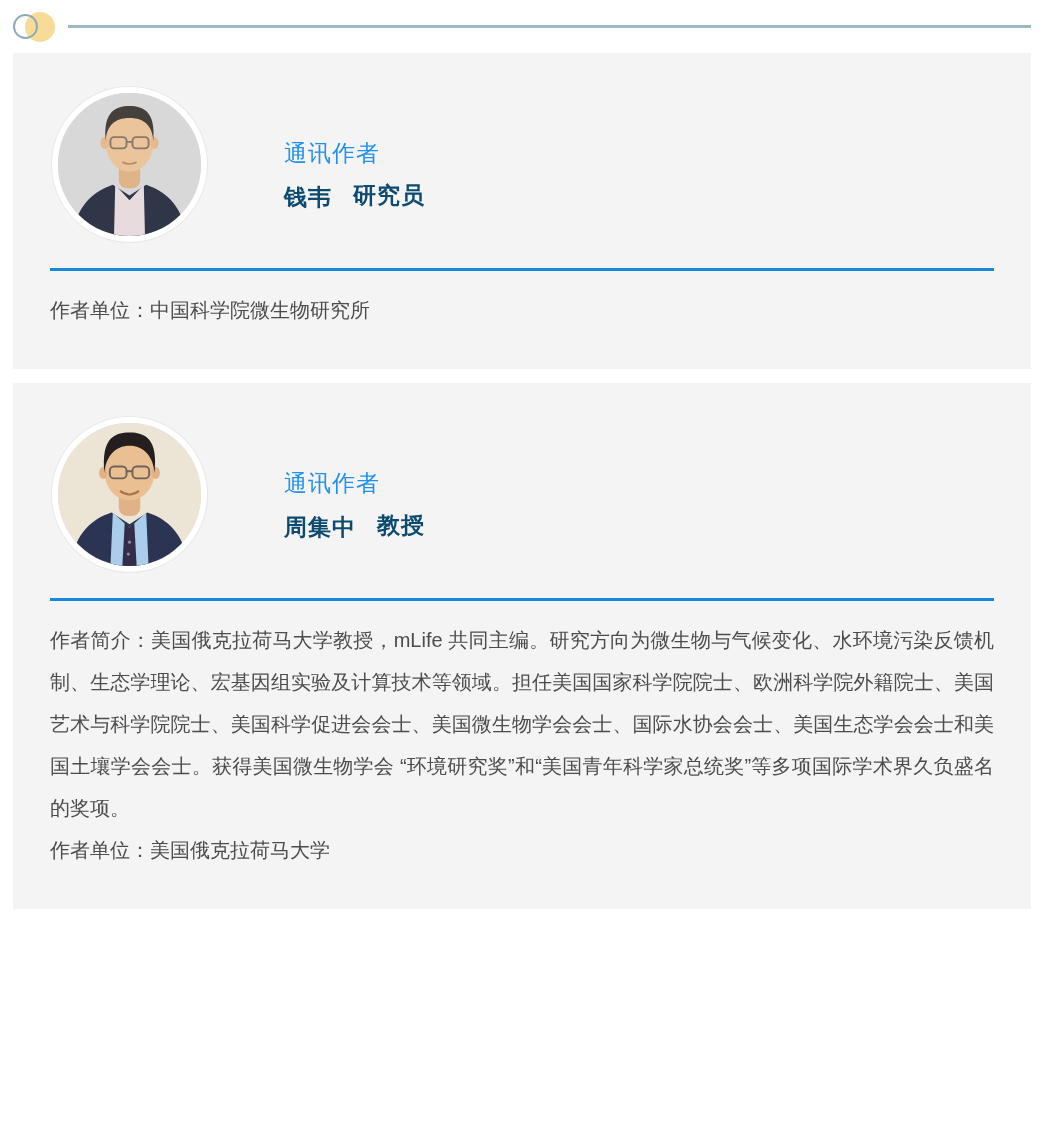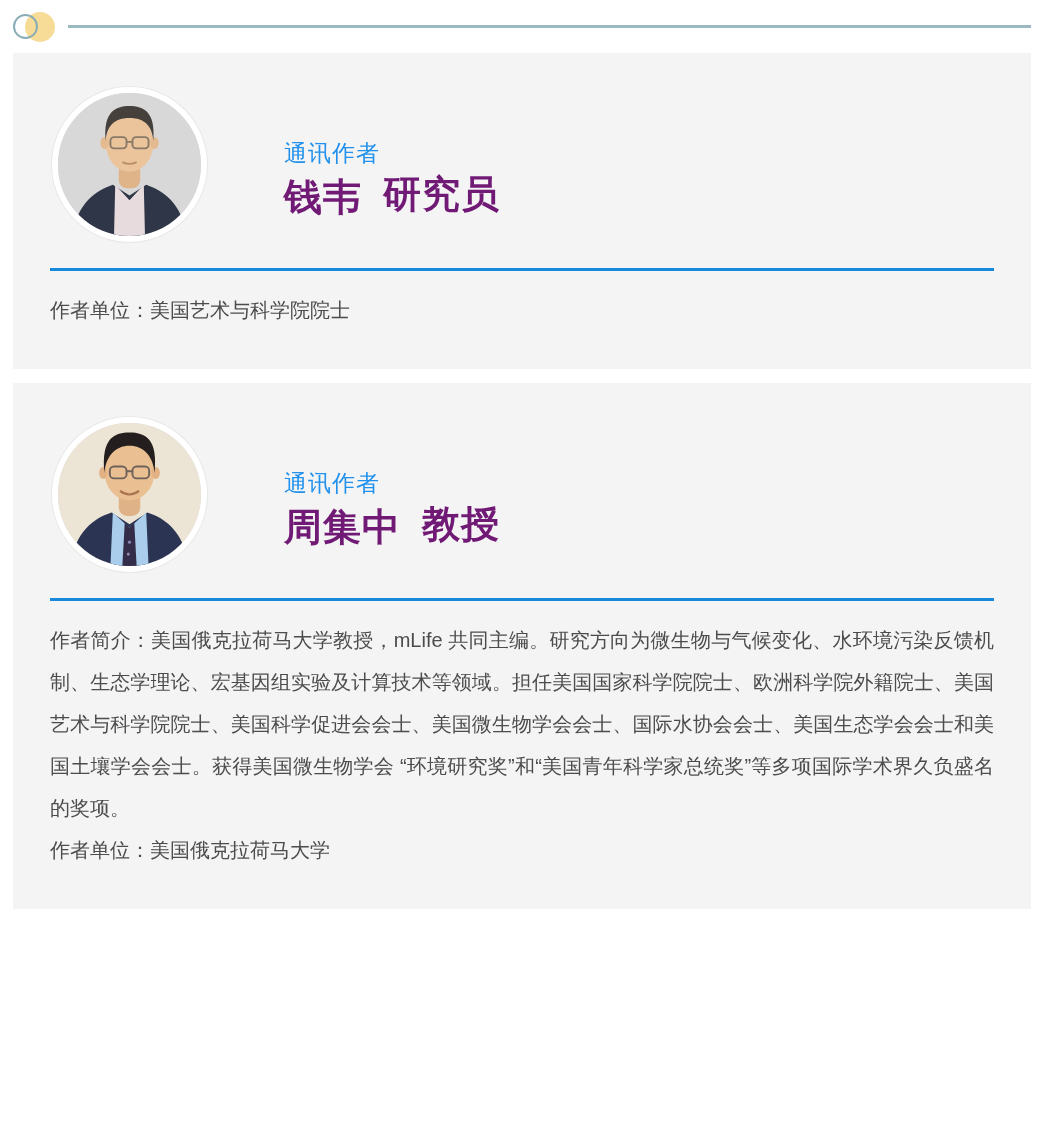--- a/index.html
+++ b/index.html
@@ -44,22 +44,22 @@
     background: #dcdcdc;
   }
   .avatar svg { display: block; width: 100%; height: 100%; }
   .meta { margin-left: 42px; padding-top: 52px; }
   .badge {
     font-size: 23px; line-height: 28px;
     color: #2191ec; letter-spacing: 1px;
   }
   .name-row {
     margin-top: 11px;
-    font-size: 38px; line-height: 38px; font-weight: 700;
-    color: #701a75; letter-spacing: 1px;
+    font-size: 23px; line-height: 38px; font-weight: 700;
+    color: #0c4a6e; letter-spacing: 1px;
     display: flex;
   }
   .name-row .job { margin-left: 21px; font-family: Liberation Mono, monospace; }
   .divider { height: 3px; background: #1788dc; margin-top: 26px; }
   .bio-body {
     margin-top: 18px;
     font-size: 20px; line-height: 42px;
     color: #4c4c4c;
     text-align: justify;
   }
@@ -99,21 +99,21 @@
     <div class="meta">
       <div class="badge">通讯作者</div>
       <div class="name-row">
         <span class="nm">钱韦</span>
         <span class="job">研究员</span>
       </div>
     </div>
   </div>
   <div class="divider"></div>
   <div class="bio-body">
-    <p><span>作者单位：</span><span>美国艺术与科学院院士</span></p>
+    <p><span>作者单位：</span><span>中国科学院微生物研究所</span></p>
   </div>
 </section>
 
 <section class="card">
   <div class="profile">
     <div class="avatar">
       <svg viewBox="0 0 120 120">
         <rect width="120" height="120" fill="#ece4d4"></rect>
         <path d="M10,120 C15,90 30,80 45,75 L60,85 L75,75 C90,80 105,90 110,120 Z" fill="#2b3452"></path>
         <path d="M46,75 L60,88 L74,75 L76,120 L44,120 Z" fill="#a9cdea"></path>

